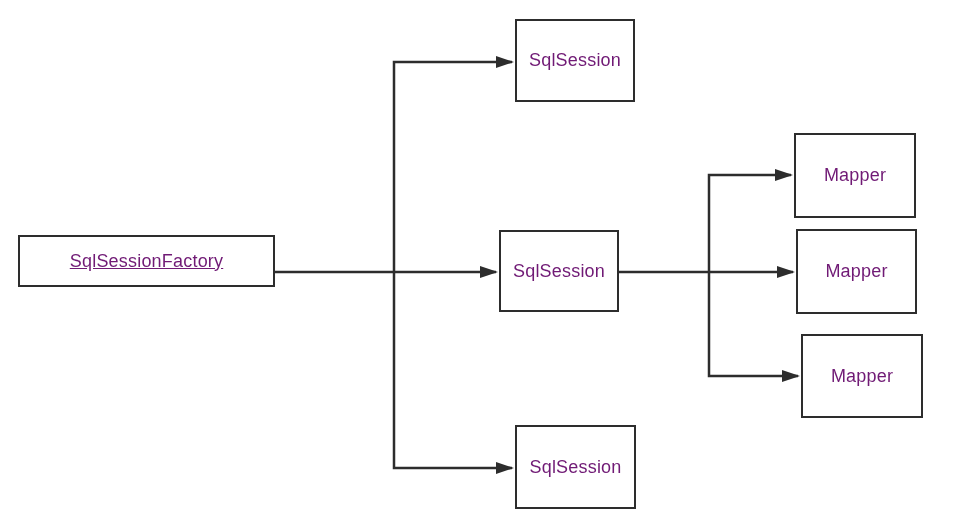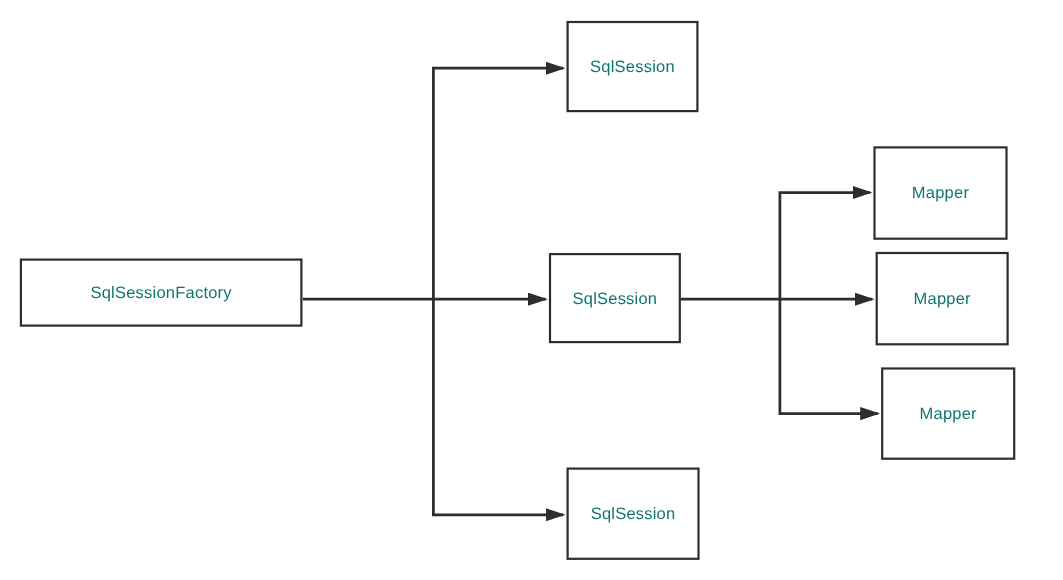--- a/index.html
+++ b/index.html
@@ -23,27 +23,27 @@
     height: 527px;
   }
   .node {
     position: absolute;
     box-sizing: border-box;
     border: 2px solid #2d2d2d;
     background: #ffffff;
     display: flex;
     align-items: center;
     justify-content: center;
-    color: #0f766e;
-    font-size: 15px;
+    color: #701a75;
+    font-size: 18px;
     letter-spacing: 0.2px;
     white-space: nowrap;
   }
   
-  .node-factory        { left: 18px;  top: 235px; width: 257px; height: 62px; }
+  .node-factory        { left: 18px;  top: 235px; width: 257px; height: 52px; text-decoration: underline; }
   .node-session-top    { left: 515px; top: 19px;  width: 120px; height: 83px; }
   .node-session-mid    { left: 499px; top: 230px; width: 120px; height: 82px; }
   .node-session-bottom { left: 515px; top: 425px; width: 121px; height: 84px; }
   .node-mapper-top     { left: 794px; top: 133px; width: 122px; height: 85px; }
   .node-mapper-mid     { left: 796px; top: 229px; width: 121px; height: 85px; }
   .node-mapper-bottom  { left: 801px; top: 334px; width: 122px; height: 84px; }
 </style>
 </head>
 <body>
 

